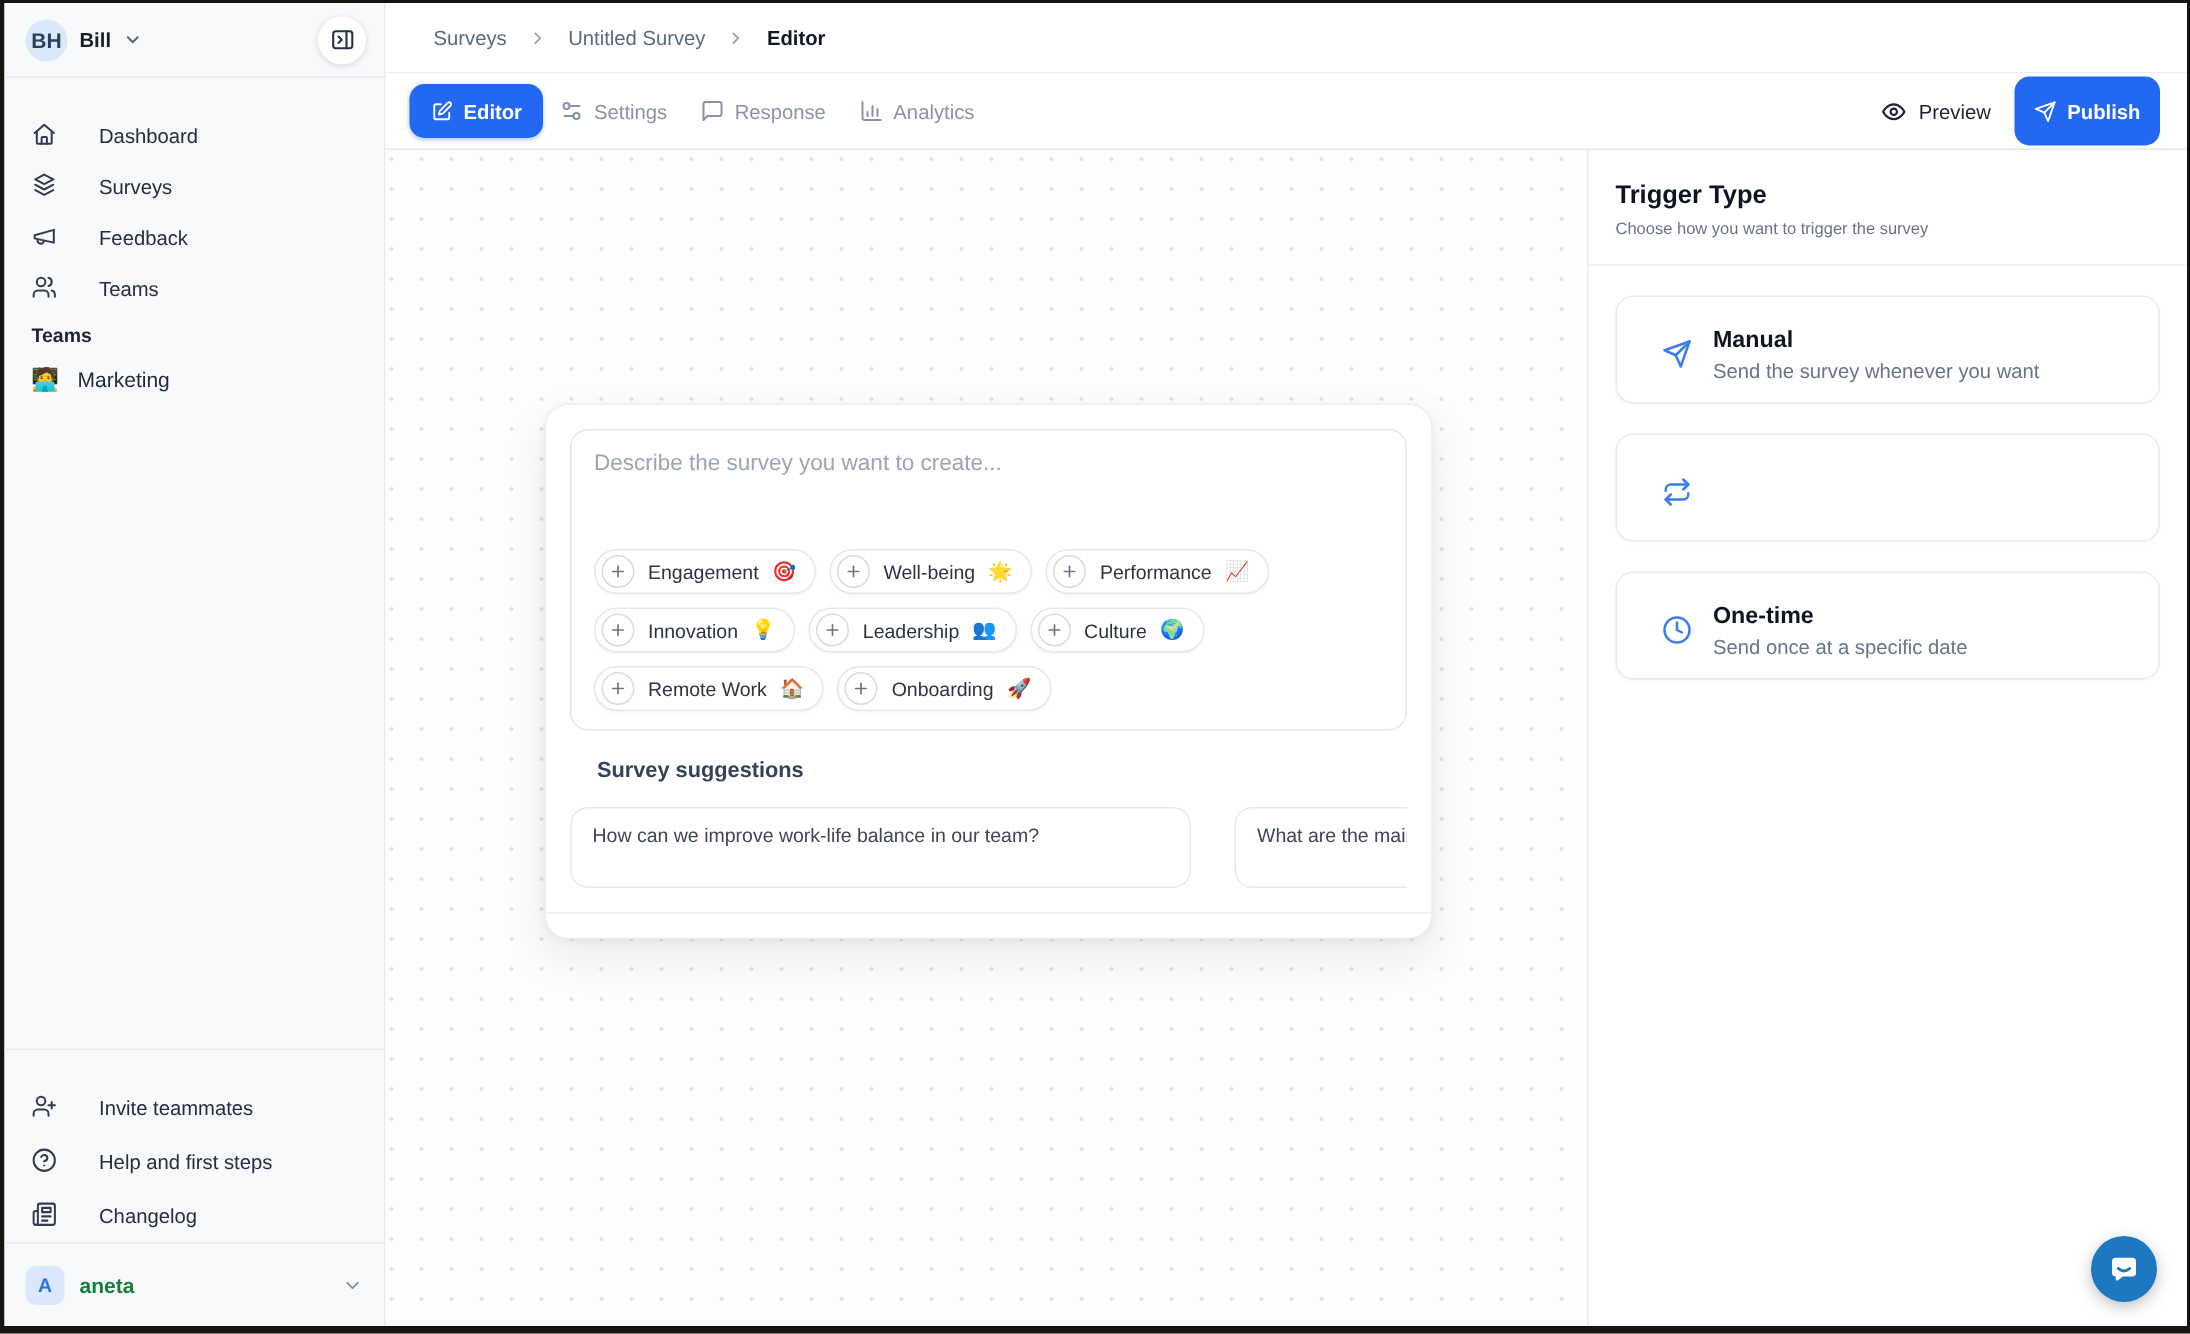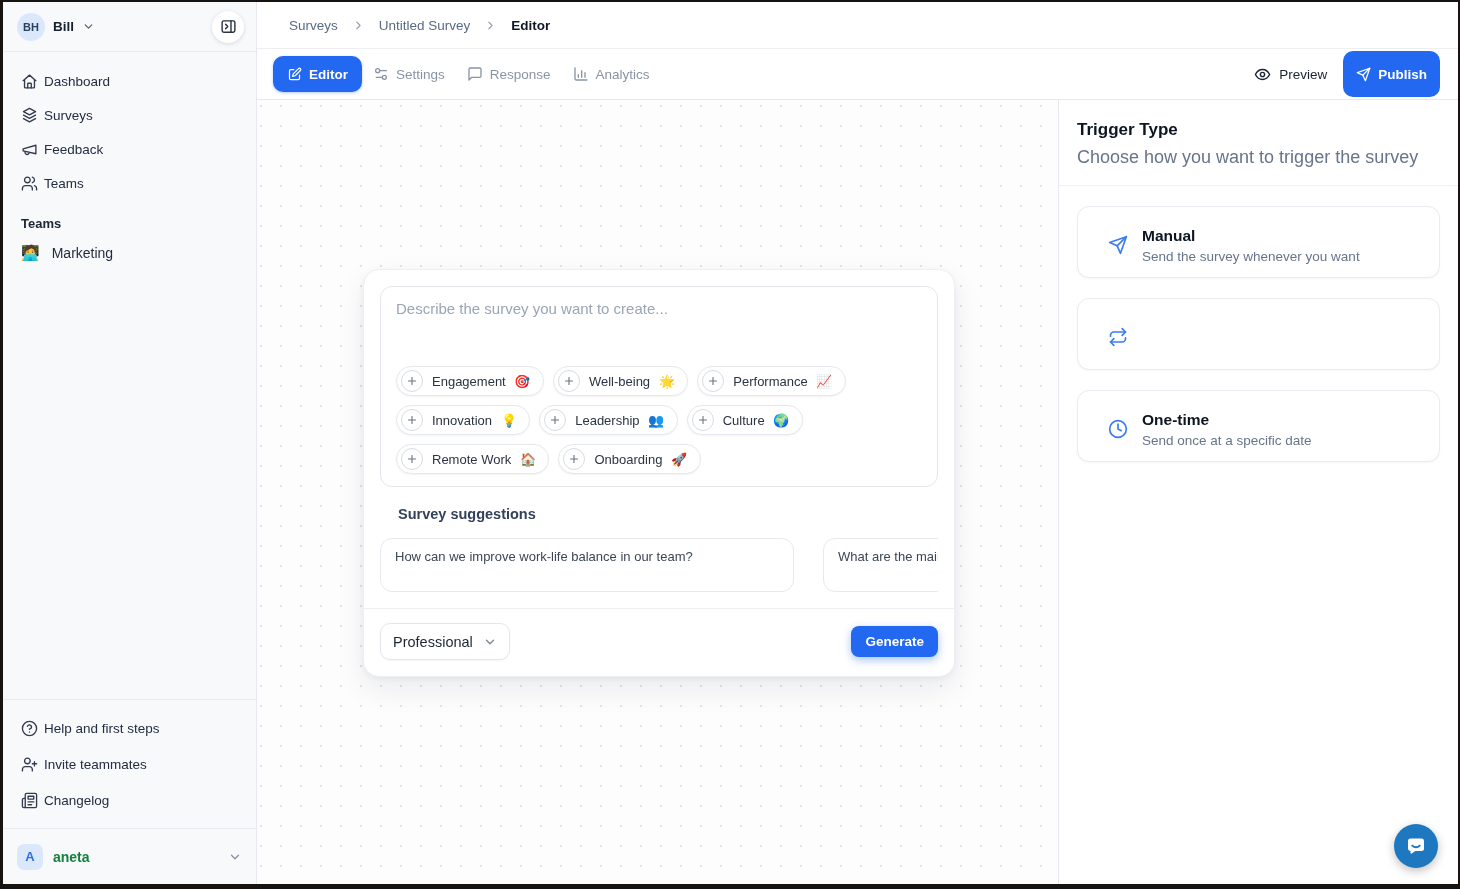--- a/index.html
+++ b/index.html
@@ -3,26 +3,26 @@
 <meta charset="utf-8">
 <style>
   * { margin:0; padding:0; box-sizing:border-box; }
   html,body { width:1460px; height:889px; overflow:hidden; }
   body { background:#171310; font-family:"Liberation Sans", sans-serif; position:relative; }
   .app { position:absolute; top:2px; left:3px; right:2px; bottom:5px; display:flex; background:#fff; }
 
   
   .sidebar { width:254px; flex:0 0 254px; background:#f8f9fb; border-right:1px solid #e7e9ee; display:flex; flex-direction:column; }
   .sb-header { height:50px; display:flex; align-items:center; padding:0 12px 0 14px; gap:8px; border-bottom:1px solid #e9ebef; }
-  .ws-avatar { width:28px; height:28px; border-radius:50%; background:var(--avatar-bg,#dbe8fb); color:#27415f; font-size:11px; font-weight:bold; display:flex; align-items:center; justify-content:center; }
+  .ws-avatar { width:28px; height:28px; border-radius:50%; background:var(--avatar-bg,#dbe8fb); color:#27415f; font-size:14px; font-weight:bold; display:flex; align-items:center; justify-content:center; }
   .ws-name { font-size:13.5px; font-weight:bold; color:#17202e; }
   .sb-header .chev { color:#5b6473; display:flex; }
   .sb-toggle { margin-left:auto; width:32px; height:32px; border-radius:50%; background:#fff; box-shadow:0 1px 4px rgba(16,24,40,.15); display:flex; align-items:center; justify-content:center; color:#2a3342; border:none; cursor:pointer; }
   .sb-nav { padding:12px 14px 0; }
-  .nav-item { height:34px; display:flex; align-items:center; gap:6px; color:#232e42; font-size:13.5px; border-radius:8px; cursor:pointer; padding:0 4px; }
+  .nav-item { height:34px; display:flex; align-items:flex-end; gap:28px; color:#232e42; font-size:13.5px; border-radius:8px; cursor:pointer; padding:0 4px; }
   .nav-item .nicon { display:flex; color:#323c4e; }
   .sb-section { font-size:13px; font-weight:bold; color:#1b2535; padding:16px 4px 6px; }
   .team-item { height:32px; display:flex; align-items:center; gap:12px; font-size:14px; color:#1f2a3e; padding:0 4px; cursor:pointer; }
   .team-emoji { font-size:15px; font-family:"DejaVu Sans", sans-serif; }
   .sb-spacer { flex:1; }
   .sb-footer { border-top:1px solid #e9ebef; padding:10px 14px; }
   .sb-footer .nav-item { height:36px; }
   .sb-account { border-top:1px solid #e9ebef; height:56px; display:flex; align-items:center; gap:10px; padding:0 14px; cursor:pointer; }
   .acct-avatar { width:26px; height:26px; border-radius:7px; background:var(--avatar-bg,#dbe8fb); color:#2f6fe4; font-weight:bold; font-size:13px; display:flex; align-items:center; justify-content:center; }
   .acct-name { font-size:14px; font-weight:bold; color:#15803d; }
@@ -63,21 +63,21 @@
   .comp-divider { height:1px; background:#edeff3; margin:16px -16px 0; }
   .comp-footer { padding-top:14px; display:flex; align-items:center; justify-content:space-between; }
   .tone-select { width:130px; height:37px; border:1px solid #e3e7ec; border-radius:10px; background:#fff; display:flex; align-items:center; justify-content:space-between; padding:0 12px; font-size:14.5px; color:#1b2535; cursor:pointer; box-shadow:0 1px 2px rgba(16,24,40,.04); }
   .tone-select .chev { color:#7c8698; display:flex; }
   .generate-btn { height:31px; padding:0 14px; border-radius:8px; background:var(--accent,#2368f0); color:#fff; font-size:13.5px; font-weight:bold; border:none; cursor:pointer; box-shadow:0 3px 8px rgba(35,104,240,.4); }
 
   
   .panel { width:400px; flex:0 0 400px; background:#fff; border-left:1px solid #e7e9ee; display:flex; flex-direction:column; }
   .panel-head { padding:20px 18px 17px; border-bottom:1px solid #eef0f3; }
   .panel-title { font-size:17px; font-weight:bold; color:#0c1523; }
-  .panel-sub { margin-top:7px; font-size:18px; color:#67748a; }
+  .panel-sub { margin-top:7px; font-size:11px; color:#67748a; }
   .panel-body { padding:20px 18px; }
   .trigger-card { display:flex; align-items:center; gap:14px; min-height:72px; border:1px solid #e8ebf0; border-radius:12px; background:#fff; padding:14px 14px 8px 30px; margin-bottom:20px; cursor:pointer; box-shadow:0 1px 2px rgba(16,24,40,.04); }
   .trig-icon { color:var(--trigger-icon,#3b7cf0); display:flex; flex:0 0 auto; }
   .trig-title { font-size:15.5px; font-weight:bold; color:#0c1523; }
   .trig-desc { margin-top:4px; font-size:13.5px; color:#67748a; }
 
   
   .chat-fab { position:absolute; right:20px; bottom:16px; width:44px; height:44px; border-radius:50%; background:var(--chat,#1e78bf); border:none; cursor:pointer; display:flex; align-items:center; justify-content:center; box-shadow:0 3px 10px rgba(0,0,0,.25); }
 
   svg { display:block; }
@@ -155,37 +155,37 @@
         <span>Marketing</span>
       </div>
     </nav>
 
     <div class="sb-spacer"></div>
 
     <div class="sb-footer">
       <div class="nav-item">
         <span class="nicon">
           <svg width="17" height="17" viewBox="0 0 24 24" fill="none" stroke="currentColor" stroke-width="1.9" stroke-linecap="round" stroke-linejoin="round">
-              <circle cx="12" cy="12" r="10"></circle>
-              <path d="M9.09 9a3 3 0 0 1 5.83 1c0 2-3 3-3 3"></path>
-              <path d="M12 17h.01"></path>
-            </svg>
-        </span>
-        <span>Help and first steps</span>
-      </div>
-      <div class="nav-item">
-        <span class="nicon">
-          <svg width="17" height="17" viewBox="0 0 24 24" fill="none" stroke="currentColor" stroke-width="1.9" stroke-linecap="round" stroke-linejoin="round">
               <path d="M16 21v-2a4 4 0 0 0-4-4H6a4 4 0 0 0-4 4v2"></path>
               <circle cx="9" cy="7" r="4"></circle>
               <line x1="19" y1="8" x2="19" y2="14"></line>
               <line x1="22" y1="11" x2="16" y2="11"></line>
             </svg>
         </span>
         <span>Invite teammates</span>
+      </div>
+      <div class="nav-item">
+        <span class="nicon">
+          <svg width="17" height="17" viewBox="0 0 24 24" fill="none" stroke="currentColor" stroke-width="1.9" stroke-linecap="round" stroke-linejoin="round">
+              <circle cx="12" cy="12" r="10"></circle>
+              <path d="M9.09 9a3 3 0 0 1 5.83 1c0 2-3 3-3 3"></path>
+              <path d="M12 17h.01"></path>
+            </svg>
+        </span>
+        <span>Help and first steps</span>
       </div>
       <div class="nav-item">
         <span class="nicon">
           <svg width="17" height="17" viewBox="0 0 24 24" fill="none" stroke="currentColor" stroke-width="1.9" stroke-linecap="round" stroke-linejoin="round">
               <path d="M4 22h16a2 2 0 0 0 2-2V4a2 2 0 0 0-2-2H8a2 2 0 0 0-2 2v16a2 2 0 0 1-2 2Zm0 0a2 2 0 0 1-2-2v-9c0-1.1.9-2 2-2h2"></path>
               <path d="M18 14h-8"></path>
               <path d="M15 18h-5"></path>
               <path d="M10 6h8v4h-8V6Z"></path>
             </svg>
         </span>
@@ -376,31 +376,20 @@
           </div>
 
           <div class="sug-label">Survey suggestions</div>
           <div class="sug-row">
             <div class="sug-card">How can we improve work-life balance in our team?</div>
             <div class="sug-card">What are the main ob</div>
           </div>
 
           <div class="comp-divider"></div>
 
-          <div class="comp-footer">
-            <div class="tone-select">
-              <span>Professional</span>
-              <span class="chev">
-                <svg width="14" height="14" viewBox="0 0 24 24" fill="none" stroke="currentColor" stroke-width="2.2" stroke-linecap="round" stroke-linejoin="round">
-                    <path d="m6 9 6 6 6-6"></path>
-                  </svg>
-              </span>
-            </div>
-            <button class="generate-btn">Generate</button>
-          </div>
         </div>
       </div>
 
       <aside class="panel">
         <div class="panel-head">
           <div class="panel-title">Trigger Type</div>
           <div class="panel-sub">Choose how you want to trigger the survey</div>
         </div>
         <div class="panel-body">
           <div class="trigger-card">

